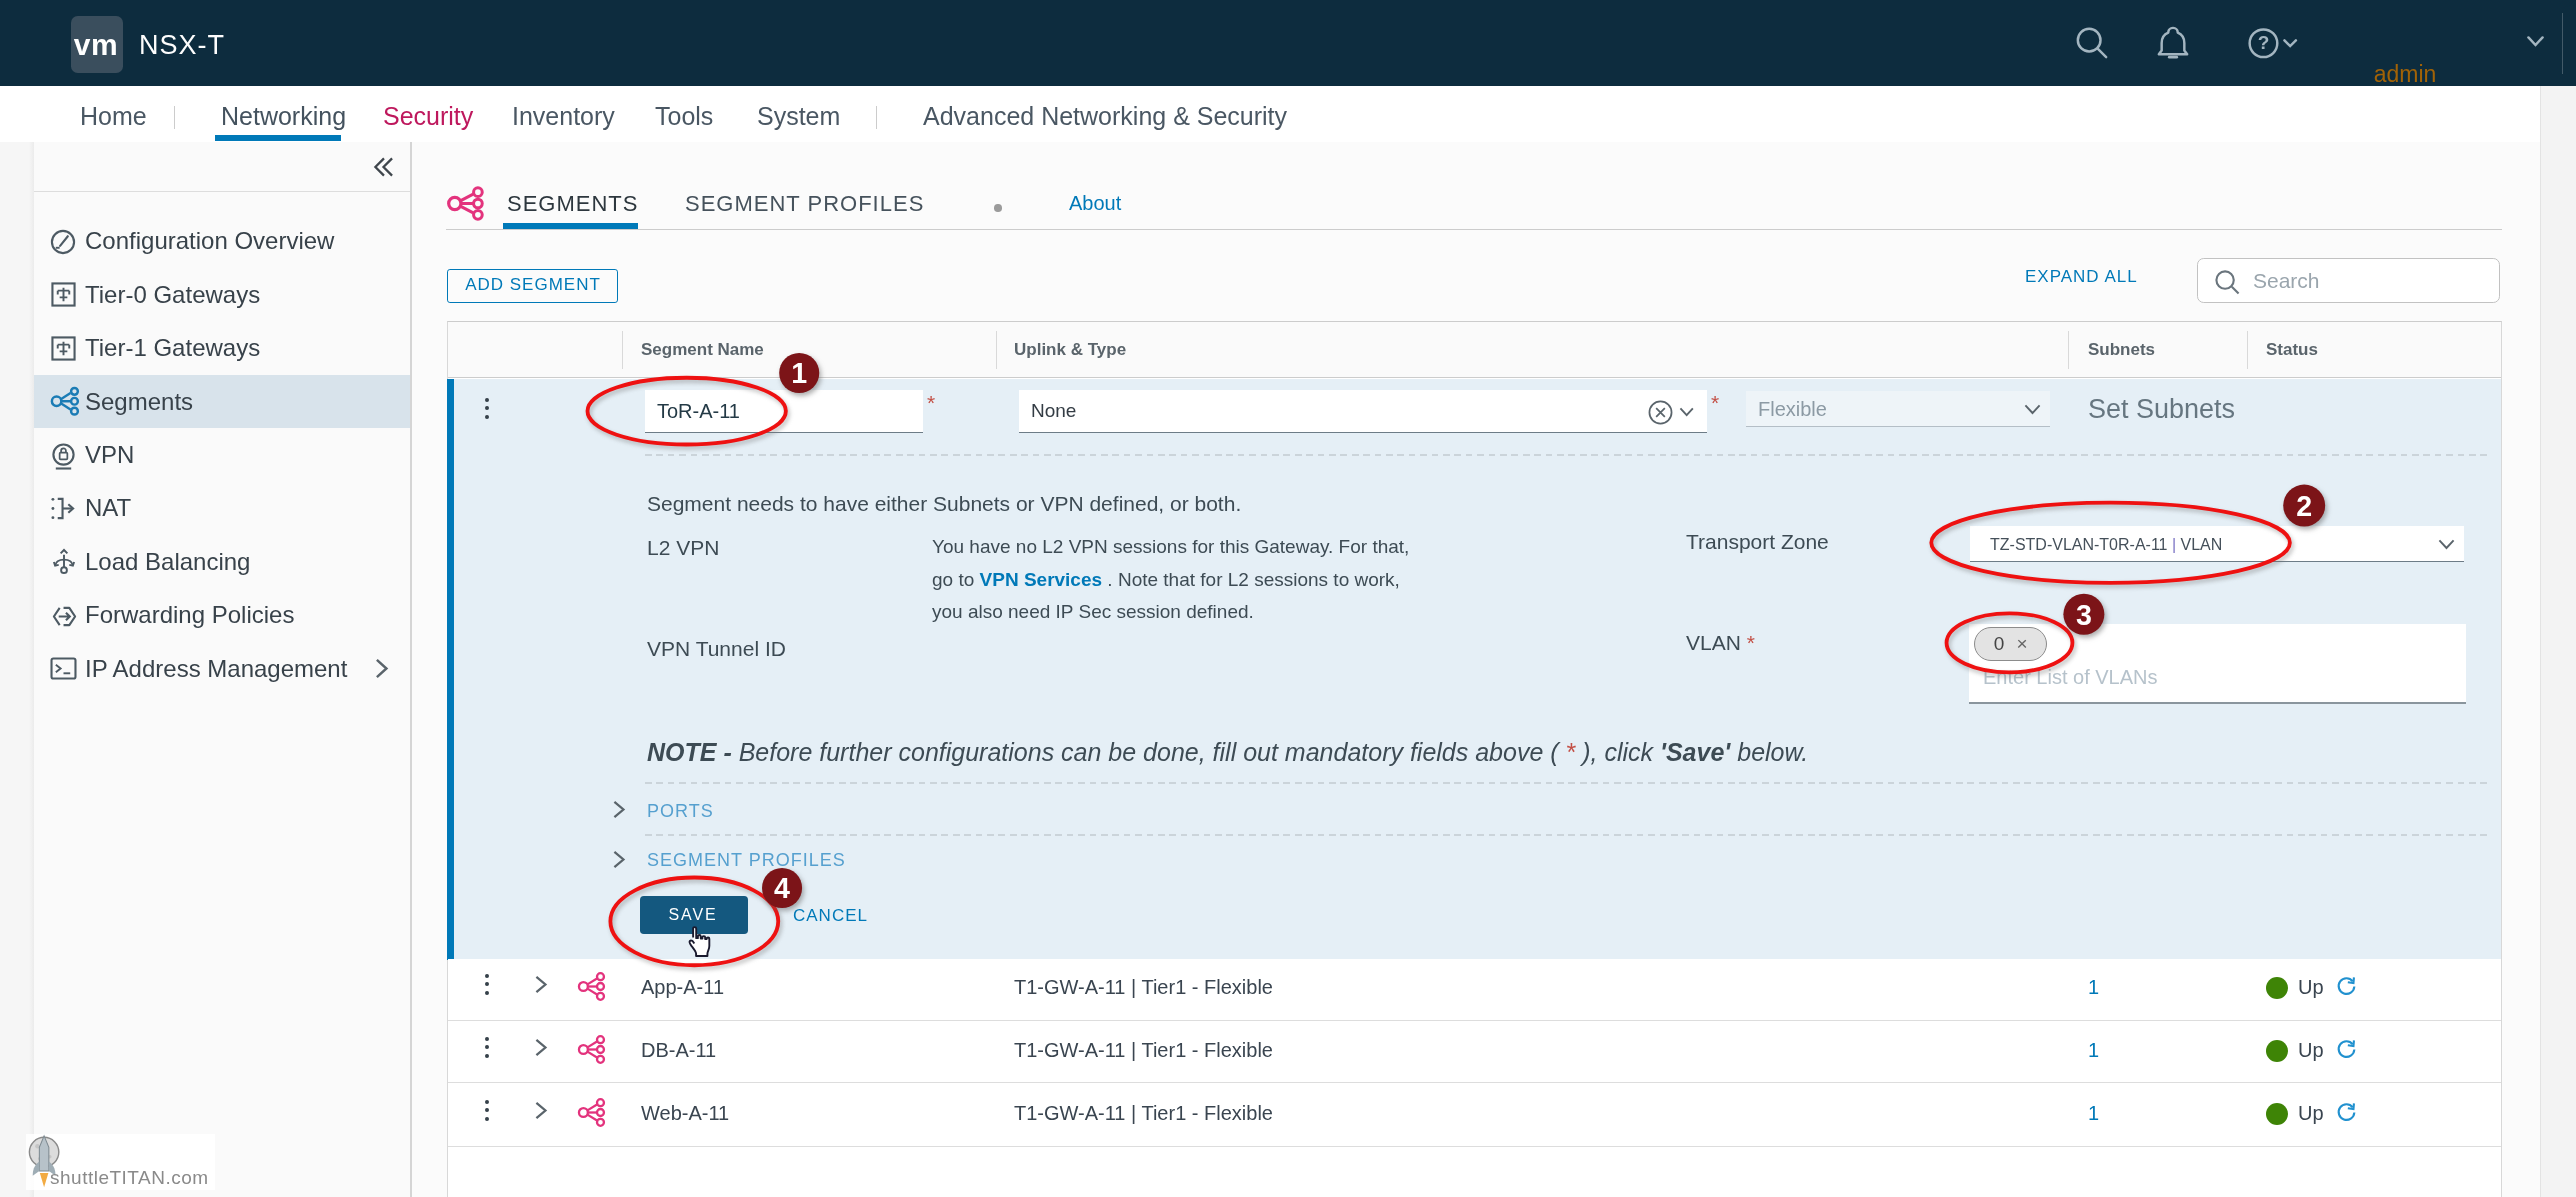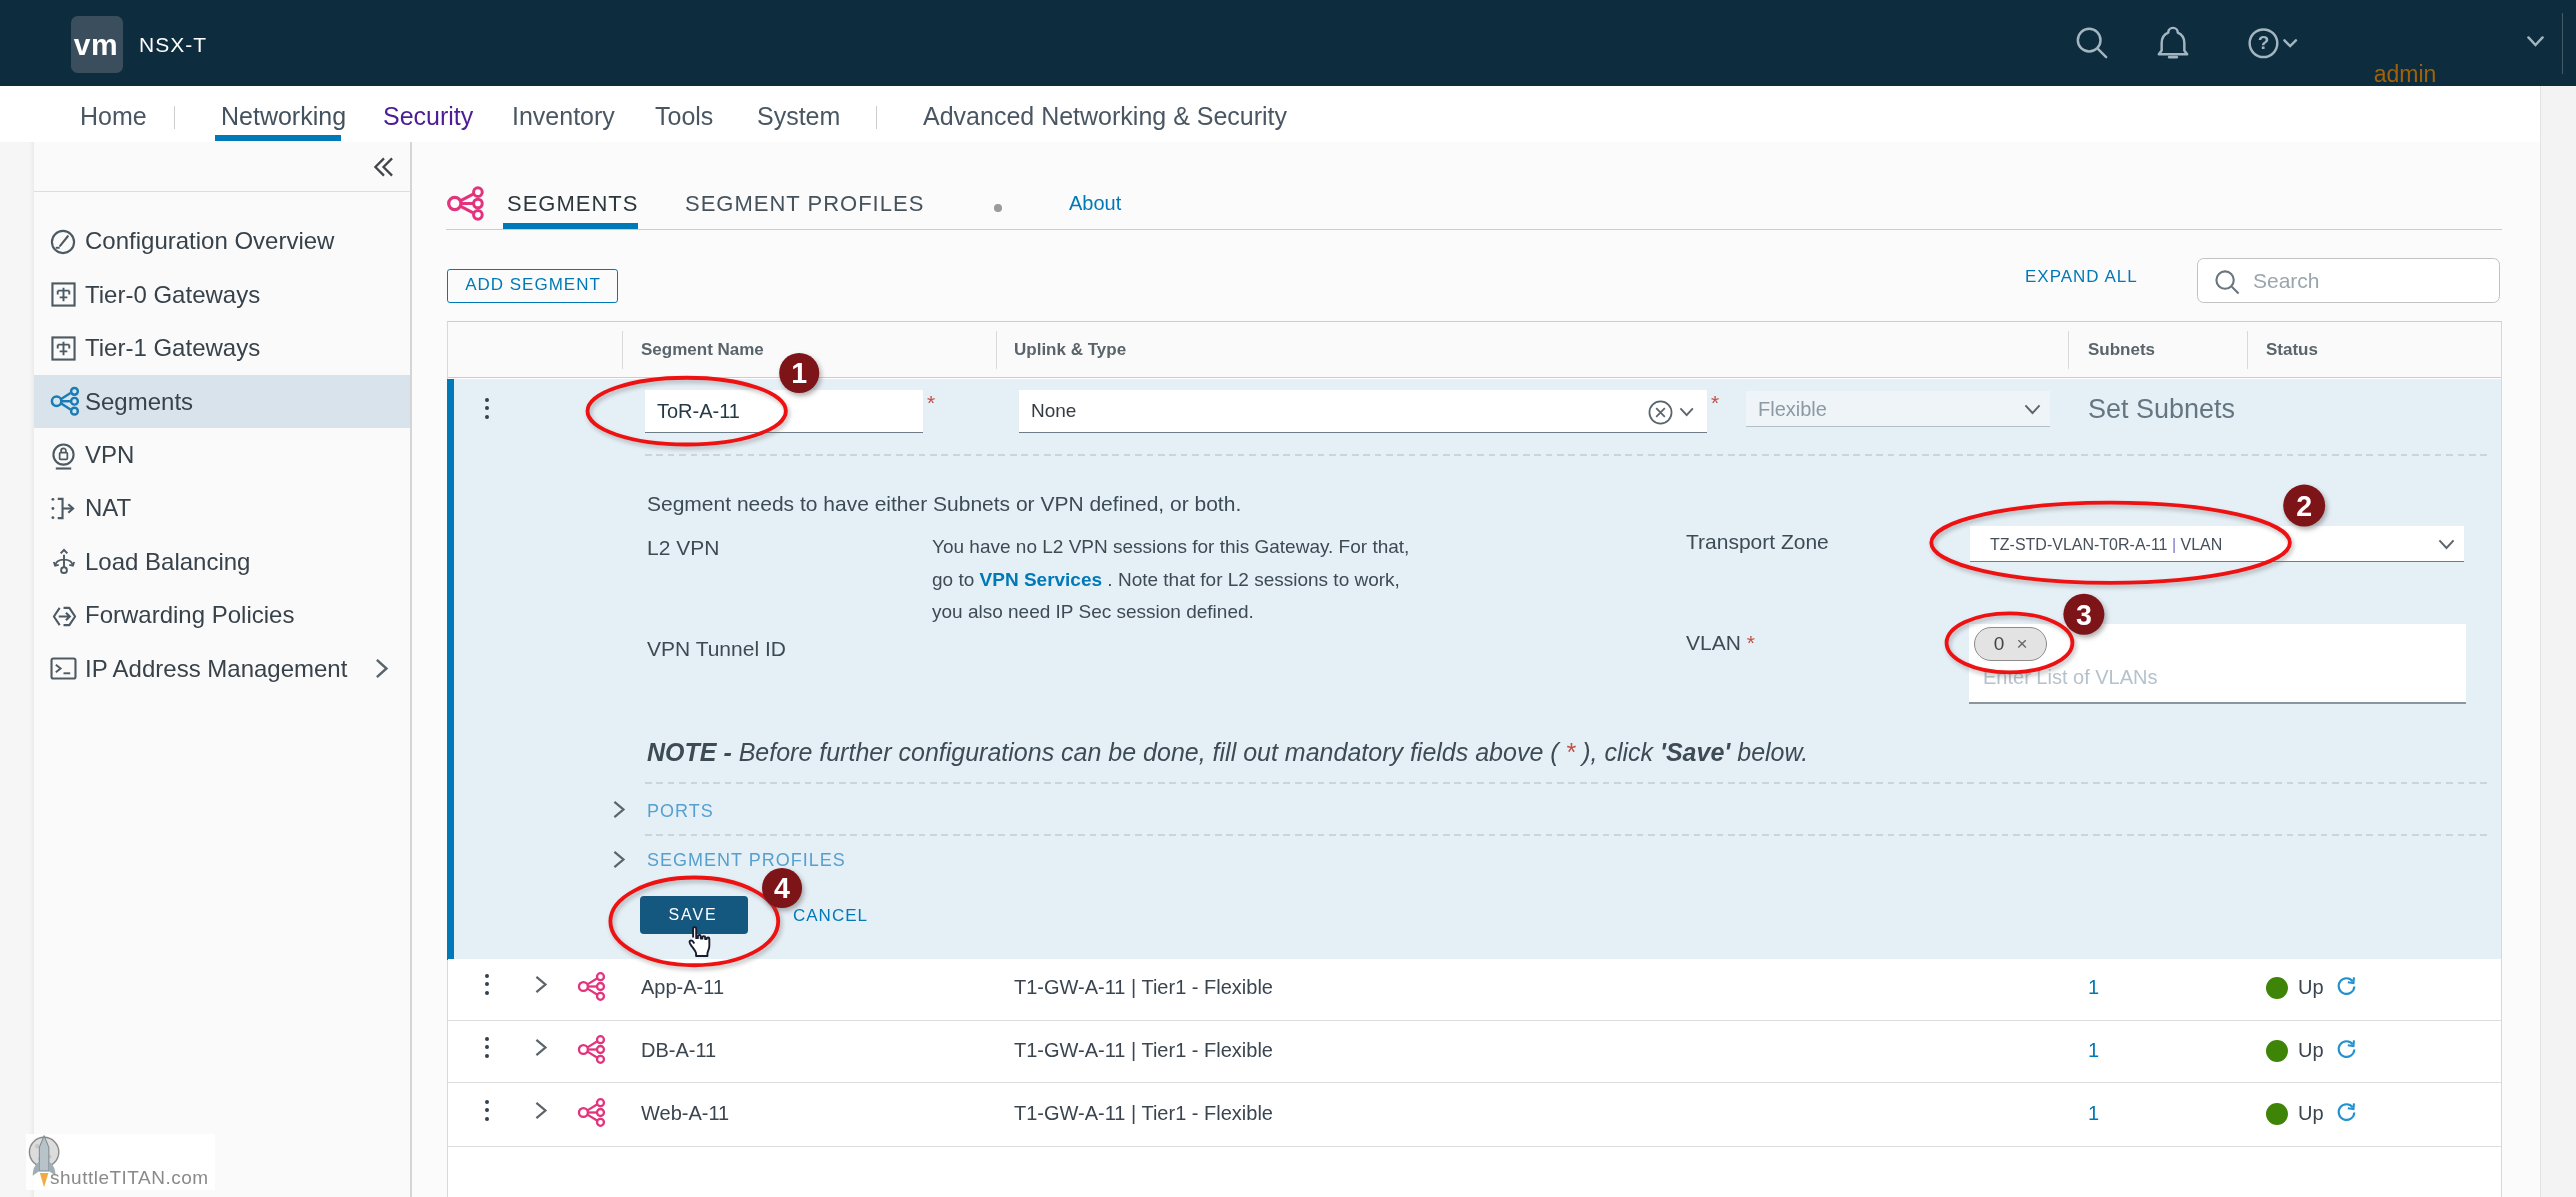--- a/index.html
+++ b/index.html
@@ -9,21 +9,21 @@
   .t{position:absolute;transform:translateY(-50%);white-space:nowrap;}
   .ct{position:absolute;transform:translate(-50%,-50%);white-space:nowrap;}
   svg{position:absolute;overflow:visible;}
 </style>
 </head>
 <body>
 
 <div class="abs" style="left:0;top:0;width:2576px;height:86px;background:#0d2c3e;"></div>
 <div class="abs" style="left:71px;top:16px;width:52px;height:57px;background:#3a4e5d;border-radius:6.7px;"></div>
 <div class="ct" style="left:96px;top:45px;color:#ffffff;font-size:30px;font-weight:bold;letter-spacing:0.5px;">vm</div>
-<div class="t" style="left:139px;top:45px;color:#fdfdfd;font-size:21px;font-weight:400;letter-spacing:1px;">NSX-T</div>
+<div class="t" style="left:139px;top:45px;color:#fdfdfd;font-size:27px;font-weight:400;letter-spacing:1px;">NSX-T</div>
 
 <svg style="left:2075px;top:26px;" width="34" height="34" viewBox="0 0 36 36">
   <circle cx="15" cy="15" r="12" fill="none" stroke="#a3b5c0" stroke-width="2.6"></circle>
   <line x1="24" y1="24" x2="33" y2="33" stroke="#a3b5c0" stroke-width="2.6" stroke-linecap="round"></line>
 </svg>
 <svg style="left:2156px;top:25px;" width="34" height="36" viewBox="0 0 36 38">
   <path d="M18 3 C 18 3 13 3 13 8 C 8 10 6 14 6 19 L6 27 L3 31 L33 31 L30 27 L30 19 C30 14 28 10 23 8 C23 3 18 3 18 3 Z" fill="none" stroke="#a3b5c0" stroke-width="2.6" stroke-linejoin="round"></path>
   <path d="M14 34 L22 34" stroke="#a3b5c0" stroke-width="2.8" stroke-linecap="round"></path>
 </svg>
 <svg style="left:2248px;top:28px;" width="50" height="30.5" viewBox="0 0 52 32">
@@ -35,21 +35,21 @@
 <svg style="left:2527px;top:36px;" width="17" height="11.4" viewBox="0 0 18 12">
   <path d="M1.5 1.5 L9 9.5 L16.5 1.5" fill="none" stroke="#a3b5c0" stroke-width="2.6" stroke-linecap="round"></path>
 </svg>
 <div class="abs" style="left:2562px;top:13.4px;width:1px;height:61px;background:rgba(255,255,255,0.22);"></div>
 
 <div class="abs" style="left:0;top:86px;width:2576px;height:56px;background:#ffffff;border-bottom:1.9px solid #cfcfcf;"></div>
 <div class="t" style="left:80px;top:116px;font-size:25px;color:#4a5763;">Home</div>
 <div class="abs" style="left:174px;top:106px;width:1px;height:23px;background:#cccccc;"></div>
 <div class="t" style="left:221px;top:116px;font-size:25px;color:#44525e;">Networking</div>
 <div class="abs" style="left:215px;top:135px;width:126px;height:5.7px;background:#0079b8;"></div>
-<div class="t" style="left:383px;top:116px;font-size:25px;color:#4c1d95;">Security</div>
+<div class="t" style="left:383px;top:116px;font-size:25px;color:#be185d;">Security</div>
 <div class="t" style="left:512px;top:116px;font-size:25px;color:#4a5763;">Inventory</div>
 <div class="t" style="left:655px;top:116px;font-size:25px;color:#4a5763;">Tools</div>
 <div class="t" style="left:757px;top:116px;font-size:25px;color:#4a5763;">System</div>
 <div class="abs" style="left:876px;top:106px;width:1px;height:23px;background:#cccccc;"></div>
 <div class="t" style="left:923px;top:116px;font-size:25px;color:#4a5763;">Advanced Networking &amp; Security</div>
 
 <div class="abs" style="left:0;top:142px;width:34px;height:1056px;background:#f6f6f6;"></div>
 <div class="abs" style="left:29px;top:142px;width:5.7px;height:1056px;background:linear-gradient(to right,#f6f6f6,#e9e9e9);"></div>
 <div class="abs" style="left:34px;top:142px;width:376px;height:1056px;background:#fafafa;"></div>
 <div class="abs" style="left:410px;top:142px;width:1.9px;height:1056px;background:#d5d5d5;"></div>

